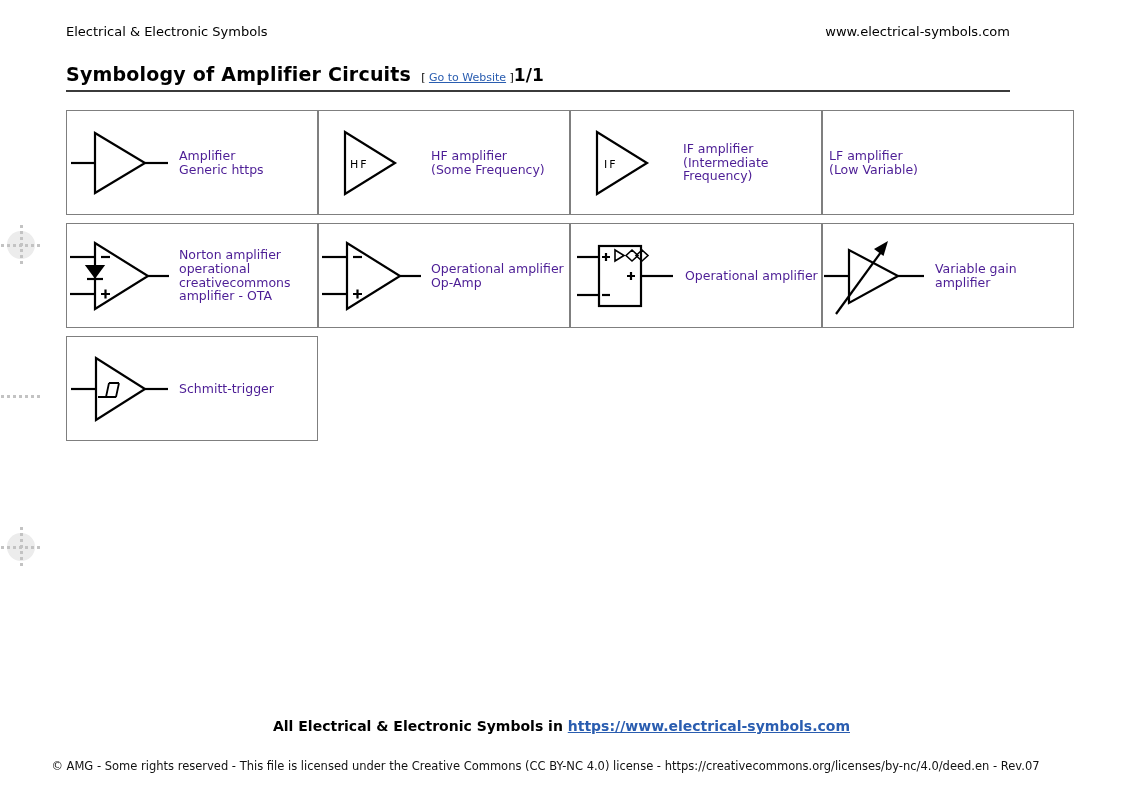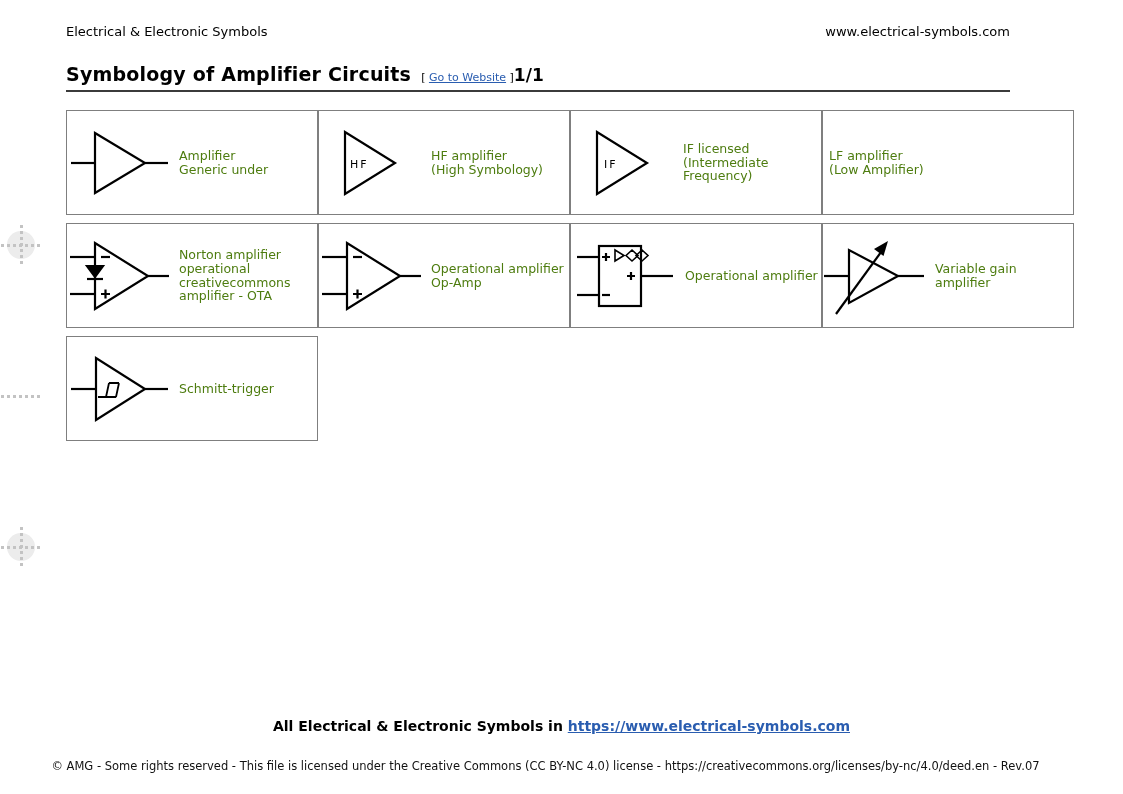--- a/index.html
+++ b/index.html
@@ -15,21 +15,21 @@
   .gtw { font-size:11px; margin-left:10px; }
   .gtw a, a.weblink { color:#2a5db0; text-decoration:underline; cursor:pointer; }
   .page-num { font-size:17px;font-weight:bold; }
   .rule { border-bottom:2px solid #3b3b3b; margin-top:5px; }
   .grid { margin-top:18px; display:grid; grid-template-columns:repeat(4,252px); justify-content:space-between; row-gap:8px; }
   .cell {
     height:105px; box-sizing:border-box; border:1px solid #7f7f7f;
     display:flex; align-items:center; background:#fff;
   }
   .sym { flex:0 0 106px; display:flex; justify-content:center; align-items:center; }
-  .lbl { font-size:12.5px; line-height:1.09; color:#4d7c0f; margin-left:6px; }
+  .lbl { font-size:12.5px; line-height:1.09; color:#4c1d95; margin-left:6px; }
   svg { display:block; }
   .st { stroke:#000; stroke-width:2.2; fill:none; }
   .stf { stroke:#000; stroke-width:2.2; fill:#000; }
   .fl { fill:#000; stroke:none; }
   .svgtxt { font-family:"DejaVu Sans", sans-serif; font-size:11px; letter-spacing:2px; fill:#000; }
   
   .foot1 { position:absolute; left:0; width:1123px; top:718px; text-align:center; font-size:14px; font-weight:bold; }
   .foot2 { position:absolute; left:0; width:1091px; top:759px; text-align:center; font-size:11.5px; color:#111; }
   
   .fid { position:absolute; pointer-events:none; }
@@ -81,54 +81,54 @@
     <div class="cell">
       <span class="sym">
         <svg width="98" height="74" viewBox="0 0 98 74">
           <path class="st" d="M0,37 H24"></path>
           <polygon class="st" points="24,7 24,67 74,37"></polygon>
           <path class="st" d="M74,37 H97"></path>
         </svg>
       </span>
       <span class="lbl">
         <div>Amplifier</div>
-        <div>Generic under</div>
+        <div>Generic https</div>
       </span>
     </div>
 
     <div class="cell">
       <span class="sym">
         <svg width="62" height="70" viewBox="0 0 62 70">
           <polygon class="st" points="4,4 4,66 54,35"></polygon>
           <text class="svgtxt" x="9" y="40">HF</text>
         </svg>
       </span>
       <span class="lbl">
         <div>HF amplifier</div>
-        <div>(High Symbology)</div>
+        <div>(Some Frequency)</div>
       </span>
     </div>
 
     <div class="cell">
       <span class="sym">
         <svg width="62" height="70" viewBox="0 0 62 70">
           <polygon class="st" points="4,4 4,66 54,35"></polygon>
           <text class="svgtxt" x="11" y="40">IF</text>
         </svg>
       </span>
       <span class="lbl">
-        <div>IF licensed</div>
+        <div>IF amplifier</div>
         <div>(Intermediate Frequency)</div>
       </span>
     </div>
 
     <div class="cell">
       <span class="lbl">
         <div>LF amplifier</div>
-        <div>(Low Amplifier)</div>
+        <div>(Low Variable)</div>
       </span>
     </div>
 
     <div class="cell">
       <span class="sym">
         <svg width="100" height="74" viewBox="0 0 100 74">
           <polygon class="st" points="25,4 25,70 78,37"></polygon>
           <path class="st" d="M0,18 H25"></path>
           <path class="st" d="M0,55 H25"></path>
           <path class="st" d="M31,18 H40"></path>

